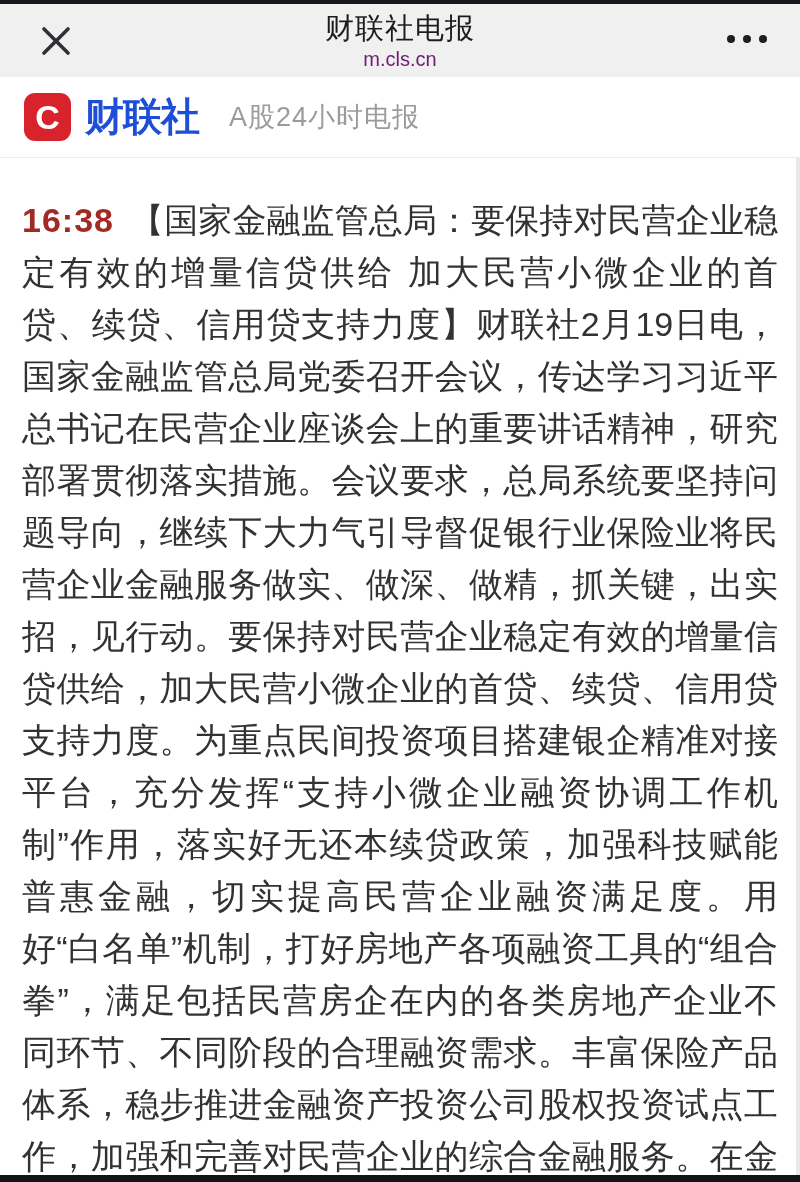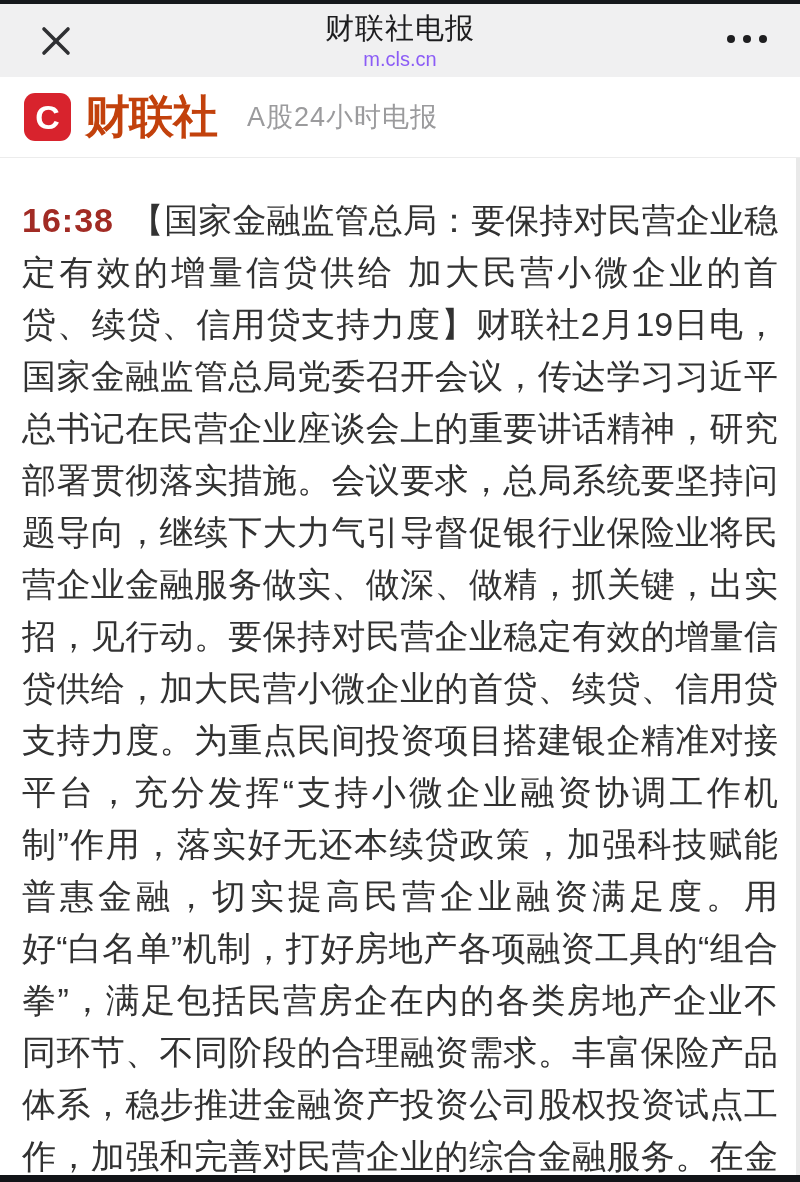--- a/index.html
+++ b/index.html
@@ -35,21 +35,21 @@
   }
   .header-center {
     position: absolute; left: 0; right: 0; top: 6px;
     text-align: center;
   }
   .header-title {
     font-size: 29px; color: #1c1c1e; font-weight: 500;
     letter-spacing: 1px; line-height: 36px;
   }
   .header-url {
-    font-size: 20px; color: #8b5cf6; line-height: 24px; margin-top: 1px;
+    font-size: 20px; color: #701a75; line-height: 24px; margin-top: 1px;
   }
   .more-btn {
     position: absolute; right: 22px; top: 12px;
     width: 62px; height: 46px;
     display: flex; align-items: center; justify-content: center; gap: 8px;
     cursor: pointer; background: transparent; border: none;
   }
   .more-btn .dot {
     width: 8px; height: 8px; border-radius: 50%; background: #1e1e20;
   }
@@ -66,21 +66,21 @@
     background: #d8232d;
     display: flex; align-items: center; justify-content: center;
     flex: 0 0 auto;
   }
   .logo-letter {
     color: #ffffff; font-weight: 900; font-size: 34px; line-height: 1;
     font-family: "Liberation Sans", sans-serif;
   }
   .brand-name {
     margin-left: 14px;
-    font-size: 45px; font-weight: 900; color: #c2410c;
+    font-size: 39px; font-weight: 900; color: #1d4ed8;
     letter-spacing: -1px;
     font-family: "Liberation Sans", sans-serif;
   }
   .masthead-subtitle {
     margin-left: 30px;
     font-size: 27px; color: #9b9b9d; letter-spacing: 1px;
   }
   
   .article {
     position: absolute; top: 158px; left: 0; right: 0; bottom: 7px;

